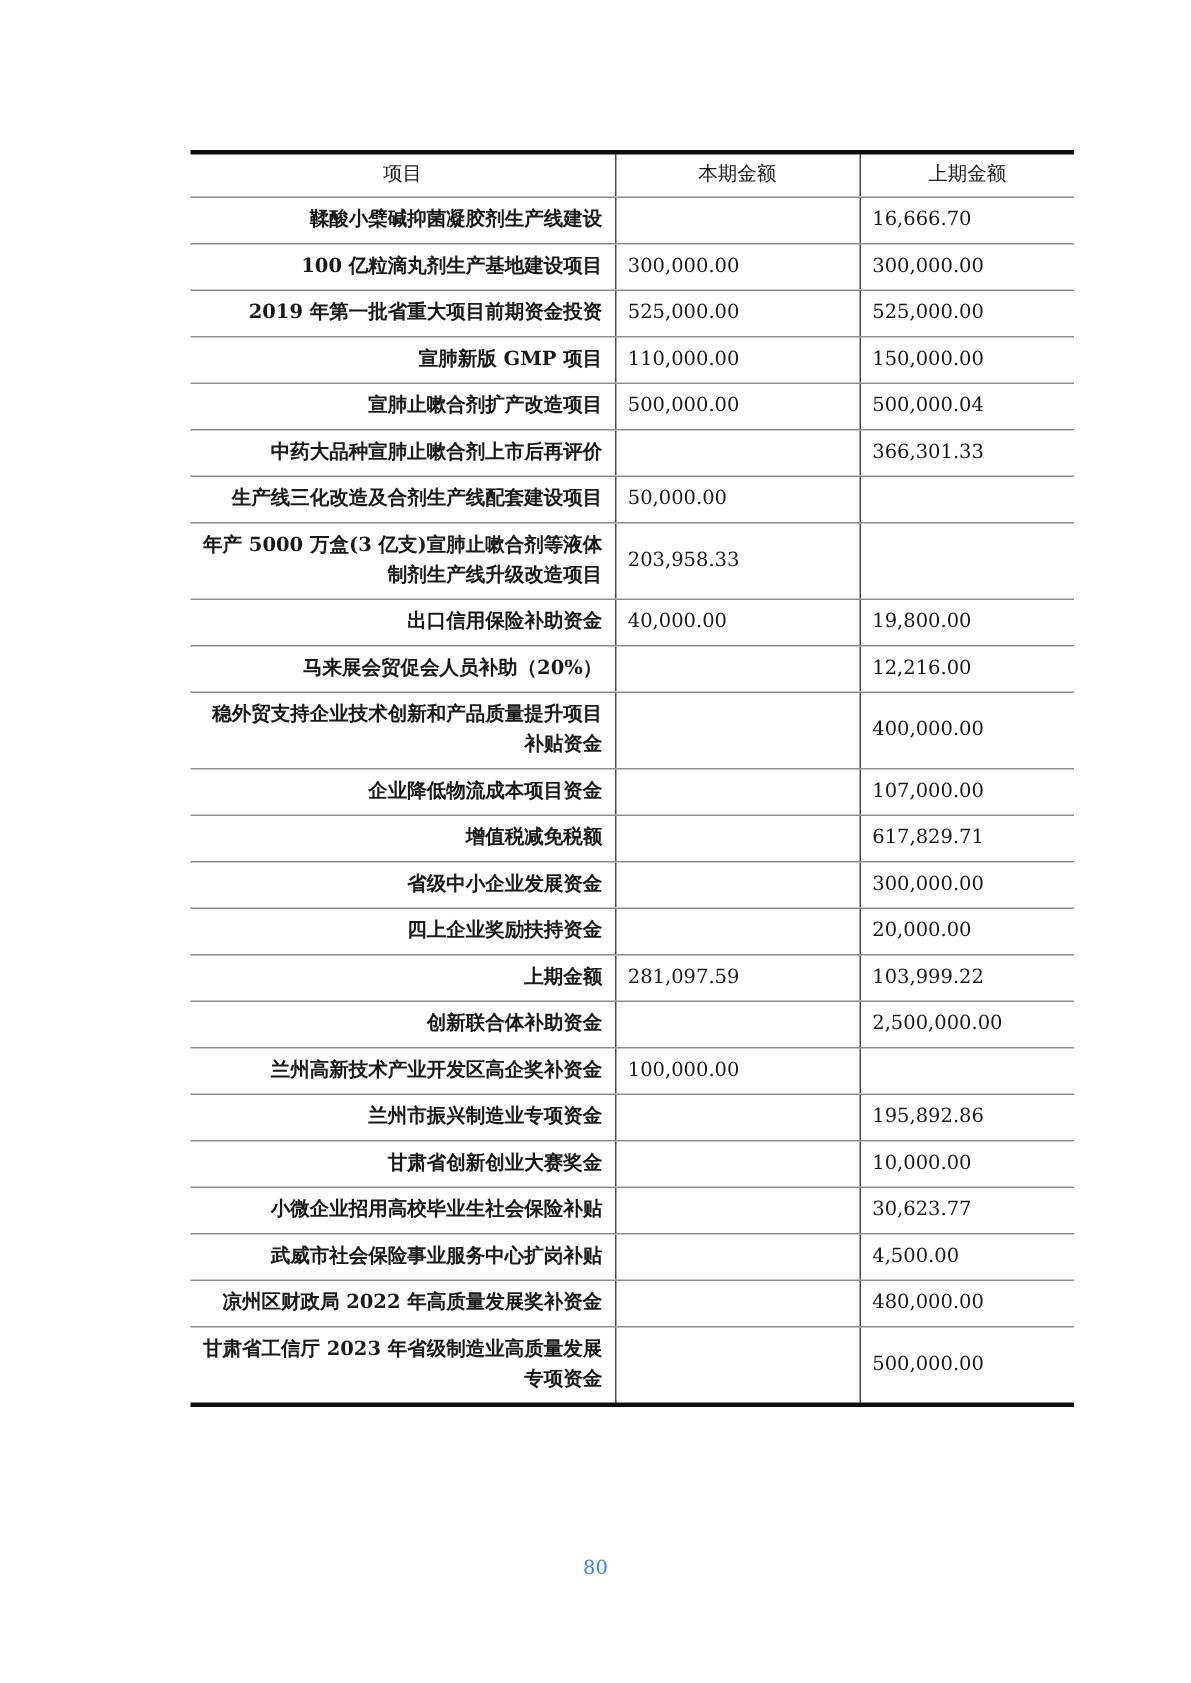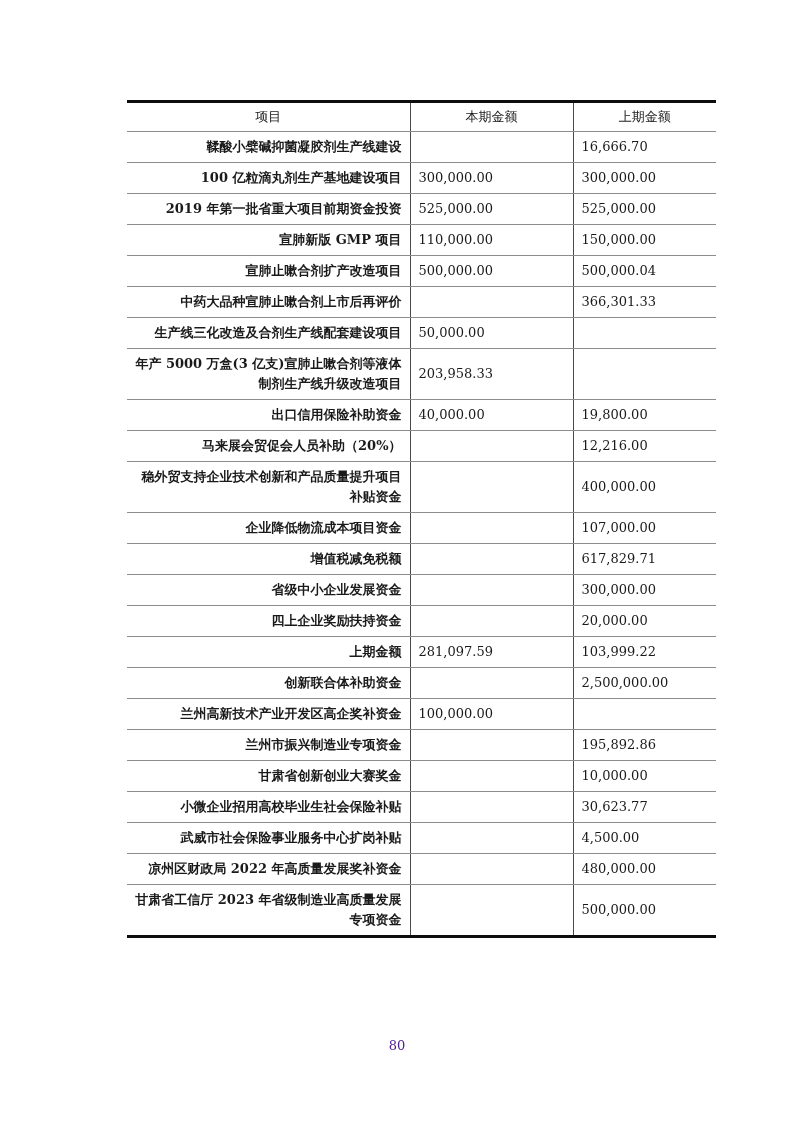--- a/index.html
+++ b/index.html
@@ -46,21 +46,21 @@
   .grant-table td.item   { text-align: right; font-weight: bold; }
   .grant-table td.amount { font-variant-numeric: tabular-nums; }
   .grant-table tbody tr:last-child td { border-bottom: none; }
   .page-number {
     position: absolute;
     left: 0;
     right: 0;
     top: 1038px;
     text-align: center;
     font-size: 13px;
-    color: #4c1d95;
+    color: #3b82f6;
   }
 </style>
 </head>
 <body>
 
 <div class="page">
   <table class="grant-table">
     <colgroup>
         <col class="c-item">
         <col class="c-cur">

